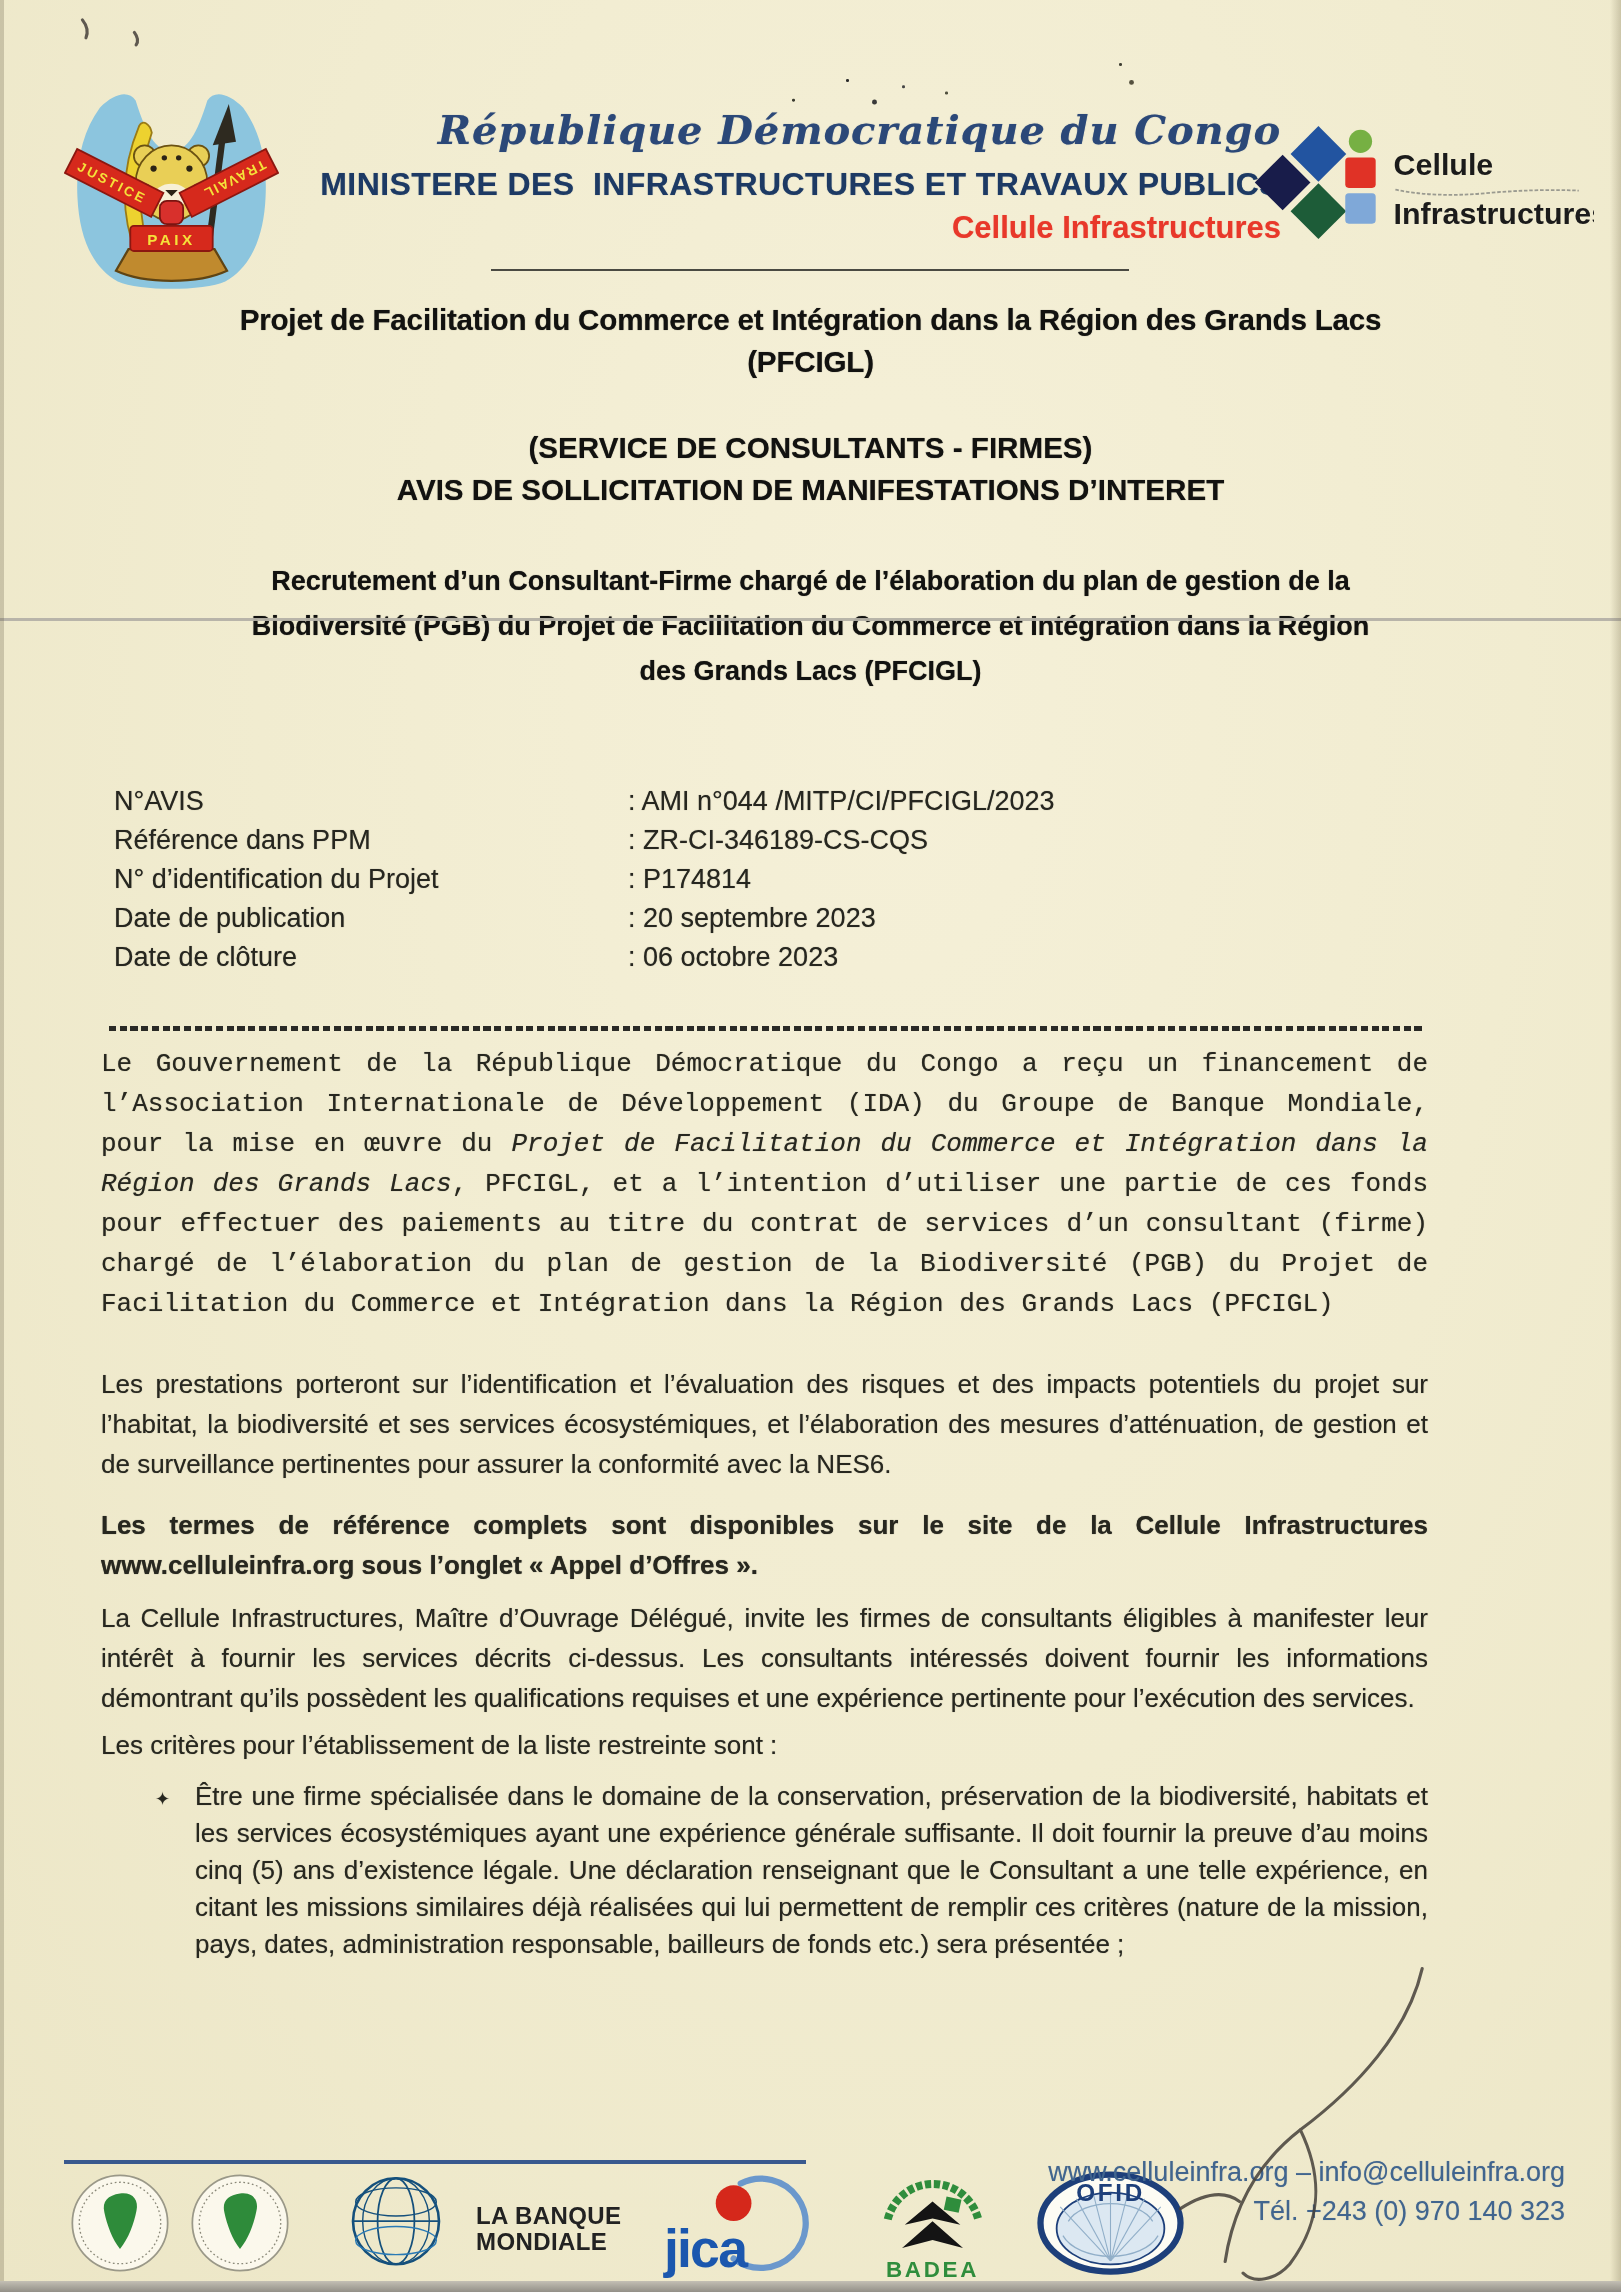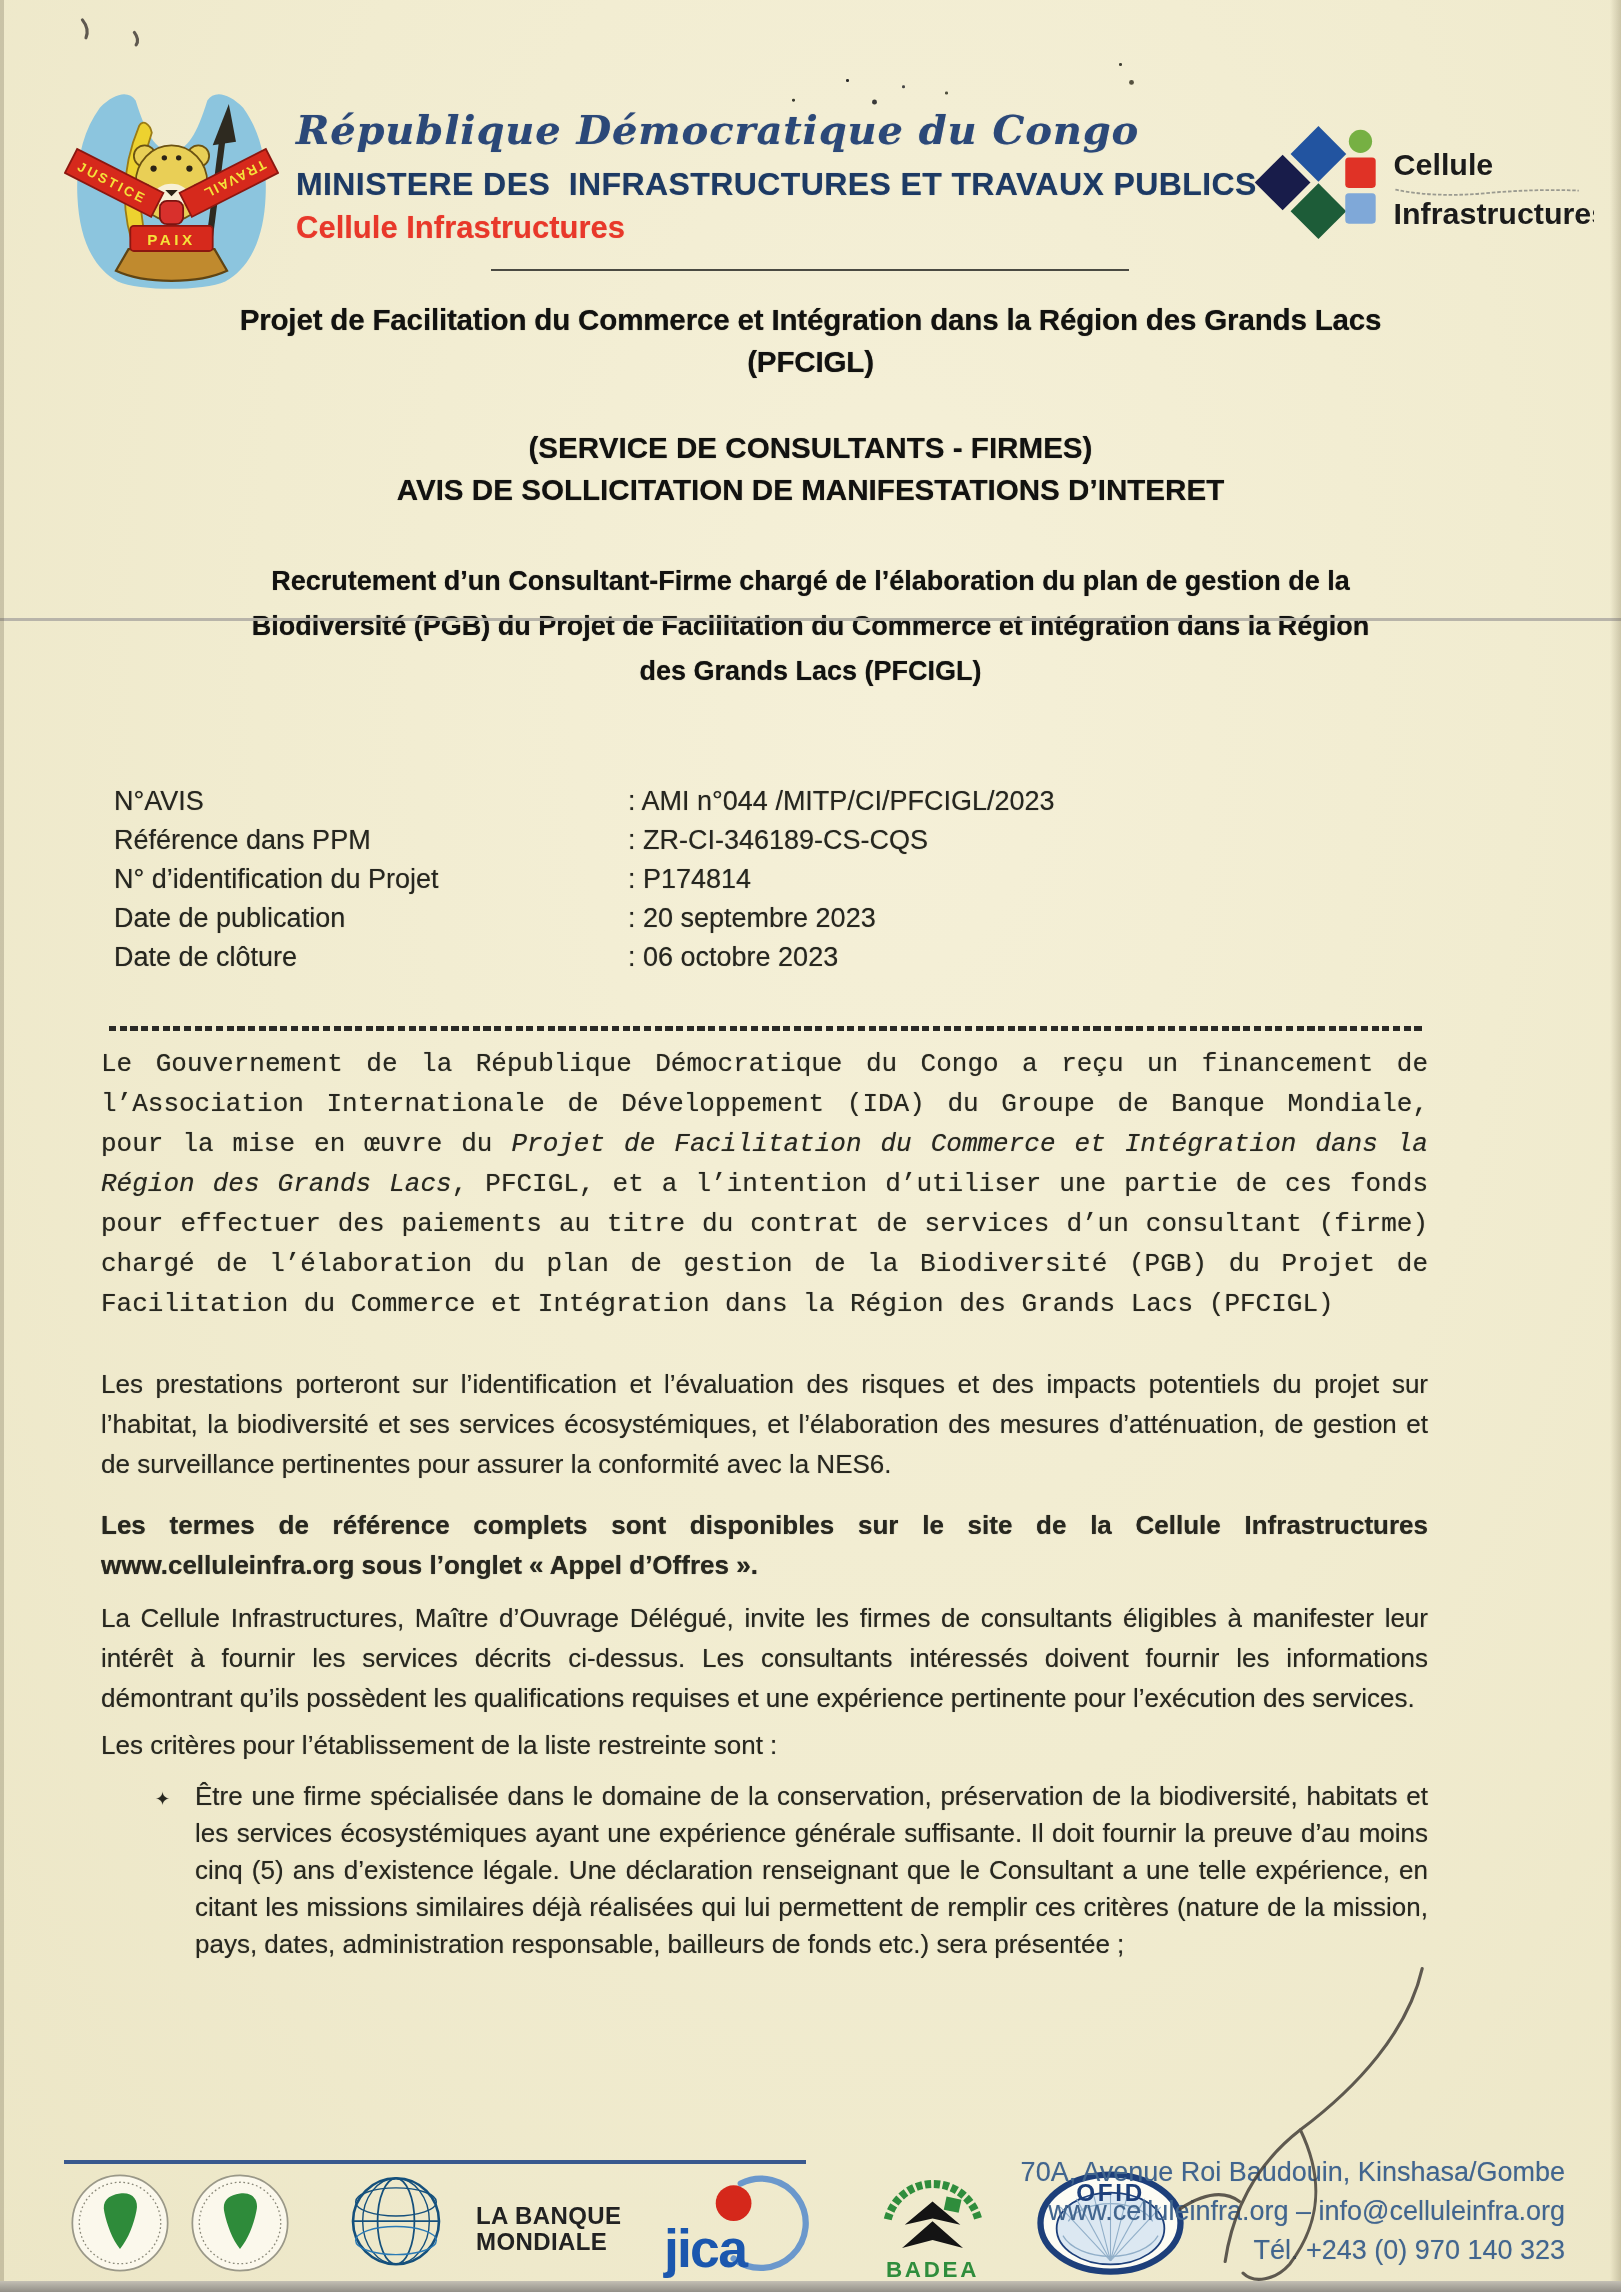--- a/index.html
+++ b/index.html
@@ -19,21 +19,21 @@
   .edge-bottom{position:absolute;left:0;bottom:0;width:100%;height:12.5px;
     background:linear-gradient(to bottom,#c3bfb4,#8e8b83);}
   .scanline{position:absolute;left:0;top:618px;width:100%;height:2.7px;background:#b4b1a6;opacity:.95;}
   .specks{position:absolute;left:846px;top:79px;width:2.7px;height:2.7px;background:#2b2b2b;border-radius:50%;
     box-shadow:27px 21.5px 0 0.9px #3a3a3a,56px 6.3px 0 0 #444,99px 12.5px 0 0 #50503e,
                273px -16px 0 0 #3f3f33,284px 1.8px 0 0.9px #55513f,-54px 19.7px 0 0 #3b3b30;}
   .pen-overlay{position:absolute;left:0;top:0;pointer-events:none;}
 
   
   .coat{position:absolute;left:64px;top:79px;}
-  .hdr{position:absolute;left:296px;top:106px;width:985px;text-align:left;}
+  .hdr{position:absolute;left:296px;top:106px;width:985px;text-align:right;}
   .hdr .script{
     font-family:"DejaVu Serif", serif;font-style:italic;font-weight:700;
     font-size:40px;color:#2b4878;letter-spacing:0.9px;
     text-shadow:0 0 0.9px rgba(43,72,120,.5);
   }
   .hdr .ministry{
     margin-top:12.5px;font-size:32px;font-weight:700;color:#1d3a64;letter-spacing:0.4px;
     text-shadow:0 0 0.9px rgba(29,58,100,.5);white-space:pre;
   }
   .hdr .unit{
@@ -242,21 +242,20 @@
           <line x1="83" y1="100" x2="121" y2="31"></line>
         <line x1="83" y1="100" x2="139" y2="40"></line>
       </g>
       <path d="M30,72 A56,34 0 0 0 136,72" fill="none" stroke="#90aec8" stroke-width="1.4"></path>
       <path d="M36,56 A50,30 0 0 1 130,56" fill="none" stroke="#90aec8" stroke-width="1.4"></path>
       <text x="83" y="33" text-anchor="middle" font-size="27" font-weight="800" fill="#1d3f7a" letter-spacing="3" font-family="Liberation Sans, sans-serif">OFID</text>
     </svg>
   </div>
 
   <div class="addr">
-    <div>70A,  Avenue Roi Baudouin, Kinshasa/Gombe</div>
     <div>www.celluleinfra.org – info@celluleinfra.org</div>
     <div>Tél. +243 (0) 970 140 323</div>
   </div>
 
   <svg class="pen-overlay" width="1621" height="2293" viewBox="0 0 1810 2560">
     <g fill="none" stroke="#45403a" stroke-width="3.5" stroke-linecap="round" opacity=".85">
       <path d="M1588,2198 C1572,2268 1516,2330 1452,2378 C1408,2412 1378,2458 1368,2525"></path>
       <path d="M1452,2378 C1476,2428 1478,2478 1440,2528 C1424,2546 1400,2550 1388,2538"></path>
       <path d="M1318,2466 C1346,2448 1368,2446 1384,2458"></path>
       <path d="M92,22 q8,10 4,20 M150,36 q6,8 2,14"></path>

